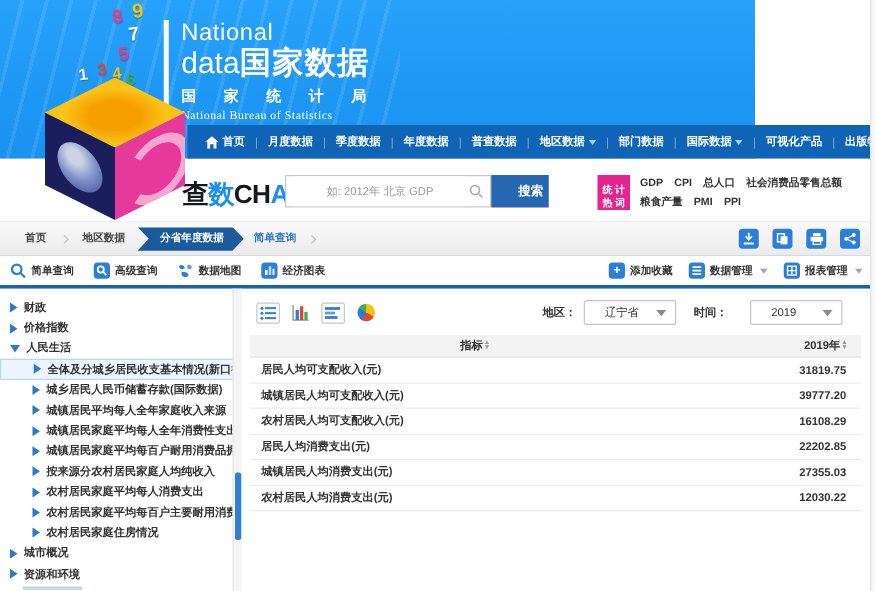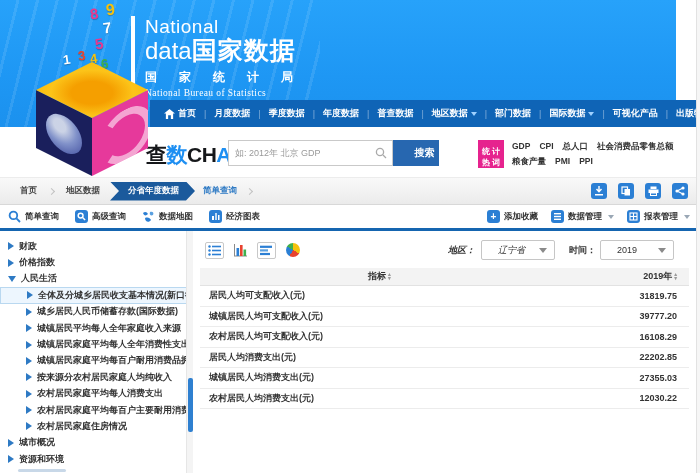--- a/index.html
+++ b/index.html
@@ -1,20 +1,20 @@
 <!DOCTYPE html>
 <html><head>
 <meta charset="utf-8">
 <style>
   * { margin:0; padding:0; box-sizing:border-box; }
   html,body { width:700px; height:473px; overflow:hidden; }
   body { position:relative; font-family:"Liberation Sans", sans-serif; background:#fff; color:#333; }
 
   
-  .header-blue { position:absolute; left:0; top:0; width:676px; height:127px;
+  .header-blue { position:absolute; left:0; top:0; width:604px; height:127px;
     background:linear-gradient(180deg,#27a2fa 0%,#1e97f4 60%,#1b91ee 100%); }
   .header-blue::before { content:""; position:absolute; left:0; top:0; width:320px; height:127px;
     background:repeating-linear-gradient(104deg, rgba(255,255,255,0) 0 16px, rgba(255,255,255,.10) 16px 19px);
     pointer-events:none; }
   .logo-block { position:absolute; left:131px; top:16px; display:flex; color:#fff; }
   .logo-vbar { width:4px; height:76px; background:#fff; margin-right:10px; }
   .logo-lines .l1 { font-size:19px; font-weight:400; letter-spacing:.5px; line-height:21px; }
   .logo-lines .l2 { font-size:24px; line-height:26px; font-weight:400; }
   .logo-lines .l2 .cn { font-size:25px; font-weight:700; letter-spacing:1px; }
   .logo-cnname { width:152px; display:flex; justify-content:space-between; font-size:12px; font-weight:700; margin-top:5px; }
@@ -53,21 +53,21 @@
   .nav-home-ico { width:11px; height:10px; margin-right:3px; }
   .nav-caret { width:0; height:0; border-left:3px solid transparent; border-right:3px solid transparent;
     border-top:4px solid #9fd1ff; margin-left:3px; }
 
   
   .search-strip { position:absolute; left:0; top:127px; width:700px; height:51px; background:#fff; border-bottom:1px solid #ececec; }
   .brand { position:absolute; left:146px; top:14px; font-size:21px; font-weight:700; letter-spacing:-.5px; white-space:nowrap; }
   .brand .b-dark { color:#15171a; } .brand .b-blue { color:#1e8ff2; }
   .search-box { position:absolute; left:228px; top:13px; width:165px; height:26px; border:1px solid #c9c9c9; background:#fff; }
   .search-box input { position:absolute; left:6px; top:0; width:138px; height:24px; border:none; outline:none;
-    font-size:9px; color:#333; font-family:"Liberation Sans",sans-serif; }
+    font-size:9px; color:#333; font-family:"Liberation Sans",sans-serif;text-align:center; }
   .search-box input::placeholder { color:#9a9a9a; }
   .mag-gray { position:absolute; right:5px; top:6px; }
   .search-btn { position:absolute; left:393px; top:13px; width:46px; height:26px; background:#2767b0; color:#fff;
     font-size:10px; font-weight:700; border:none; display:flex; align-items:center; justify-content:center; cursor:pointer;padding-left:17px; }
   .hot-badge { position:absolute; left:478px; top:13px; width:26px; height:28px; background:#e6238e; color:#fff;
     font-size:8px; font-weight:700; display:flex; flex-direction:column; align-items:center; justify-content:flex-end; line-height:11px; letter-spacing:2px; padding-left:2px; }
   .hot-words { position:absolute; left:512px; top:14px; width:188px; display:flex; flex-wrap:wrap; column-gap:9px; row-gap:3px;
     font-size:8.5px; font-weight:700; color:#333; }
   .hot-words span { cursor:pointer; white-space:nowrap; }
 
@@ -430,28 +430,28 @@
               <rect x="0" y="0.7" width="12" height="2.2" fill="#2b7fd4"></rect>
               <rect x="0" y="4.3" width="8" height="2.2" fill="#5aa0e0"></rect>
               <rect x="0" y="7.9" width="10" height="2.2" fill="#2b7fd4"></rect>
             </svg>
         </div>
         <div class="vico noborder">
           <span class="pie"></span>
         </div>
       </div>
       <div class="filters">
-        <div style="display:flex;align-items:center;gap:6px;font-style:italic;">
+        <div style="display:flex;align-items:center;gap:6px;">
           <span class="filter-label">地区：</span>
           <div class="select">
             <span class="val">辽宁省</span>
             <span class="sel-caret"></span>
           </div>
         </div>
-        <div style="display:flex;align-items:center;gap:4px;">
+        <div style="display:flex;align-items:center;gap:18px;">
           <span class="filter-label">时间：</span>
           <div class="select">
             <span class="val">2019</span>
             <span class="sel-caret"></span>
           </div>
         </div>
       </div>
     </div>
 
     <div class="table">

